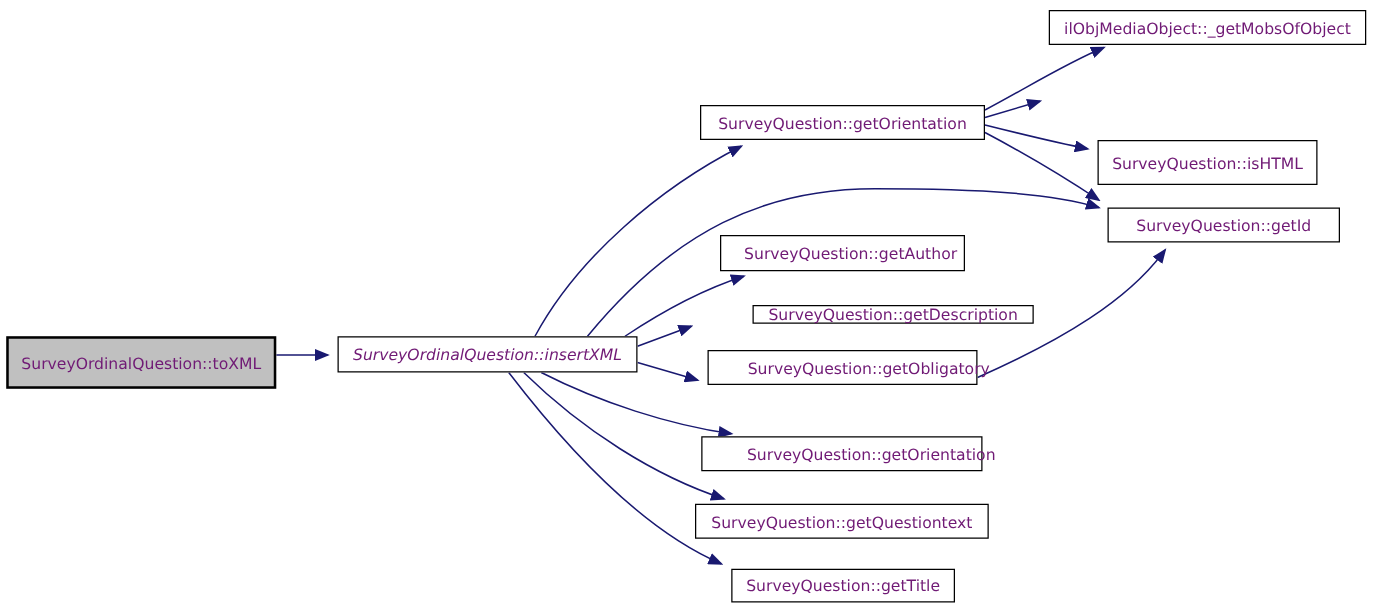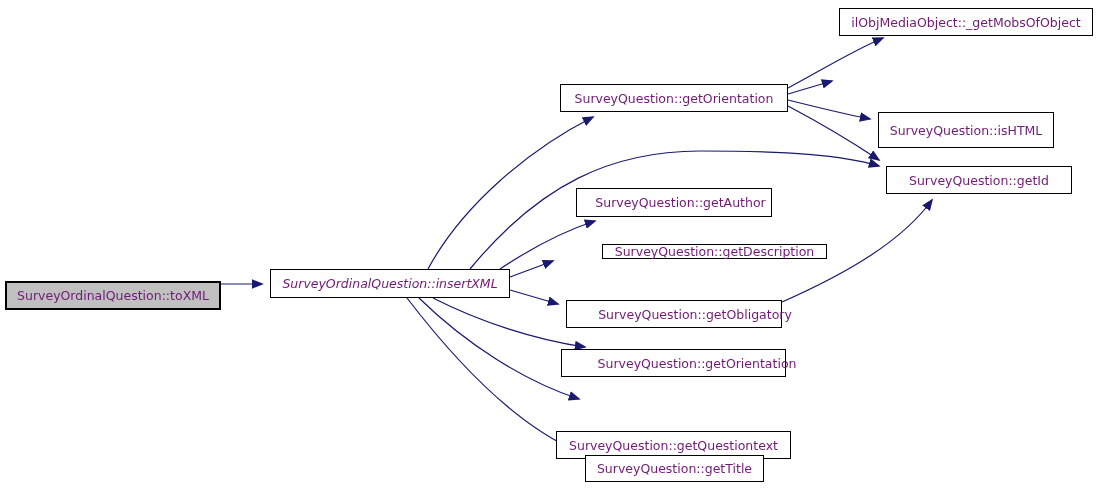--- a/index.html
+++ b/index.html
@@ -65,38 +65,38 @@
     <path class="edge" d="M433,298 C480,322 536,340 585,347" marker-end="url(#arrow)"></path>
     <path class="edge" d="M419,298 C466,344 524,381 579,399" marker-end="url(#arrow)"></path>
     <path class="edge" d="M407,298 C453,358 514,424 577,451" marker-end="url(#arrow)"></path>
     <path class="edge" d="M788,88 C822,70 852,51 883,38" marker-end="url(#arrow)"></path>
     <path class="edge" d="M788,94 L832,81" marker-end="url(#arrow)"></path>
     <path class="edge" d="M788,100 C816,107 844,114 870,119" marker-end="url(#arrow)"></path>
     <path class="edge" d="M788,106 C822,124 852,142 879,160" marker-end="url(#arrow)"></path>
     <path class="edge" d="M782,302 C850,272 903,240 932,200" marker-end="url(#arrow)"></path>
   </svg>
 
-  <div class="node current" style="left:5px; top:281px; width:216px; height:29px;">SurveyOrdinalQuestion::toXML</div>
+  <div class="node current" style="left:5px; top:269px; width:216px; height:42px;">SurveyOrdinalQuestion::toXML</div>
 
   <div class="node" style="left:270px; top:269px; width:240px; height:29px;font-style:italic;">SurveyOrdinalQuestion::insertXML</div>
 
   <div class="node" style="left:560px; top:84px; width:228px; height:28px;">SurveyQuestion::getOrientation</div>
 
   <div class="node" style="left:839px; top:8px; width:254px; height:28px;">ilObjMediaObject::_getMobsOfObject</div>
 
 
   <div class="node" style="left:878px; top:112px; width:176px; height:36px;">SurveyQuestion::isHTML</div>
 
   <div class="node" style="left:886px; top:166px; width:186px; height:28px;">SurveyQuestion::getId</div>
 
   <div class="node" style="left:576px; top:188px; width:196px; height:29px;padding-left:13px;">SurveyQuestion::getAuthor</div>
 
   <div class="node" style="left:561px; top:244px; width:225px; height:15px;margin-left:41px;">SurveyQuestion::getDescription</div>
 
-  <div class="node" style="left:566px; top:300px; width:216px; height:28px;padding-left:42px;">SurveyQuestion::getObligatory</div>
+  <div class="node" style="left:566px; top:280px; width:216px; height:28px;padding-left:42px;">SurveyQuestion::getObligatory</div>
 
   <div class="node" style="left:561px; top:349px; width:225px; height:28px;padding-left:47px;">SurveyQuestion::getOrientation</div>
 
-  <div class="node" style="left:556px; top:403px; width:235px; height:28px;margin-top:28px;">SurveyQuestion::getQuestiontext</div>
+  <div class="node" style="left:556px; top:403px; width:235px; height:28px;">SurveyQuestion::getQuestiontext</div>
 
   <div class="node" style="left:585px; top:455px; width:179px; height:27px;">SurveyQuestion::getTitle</div>
 
 </div>
 
 </body></html>

